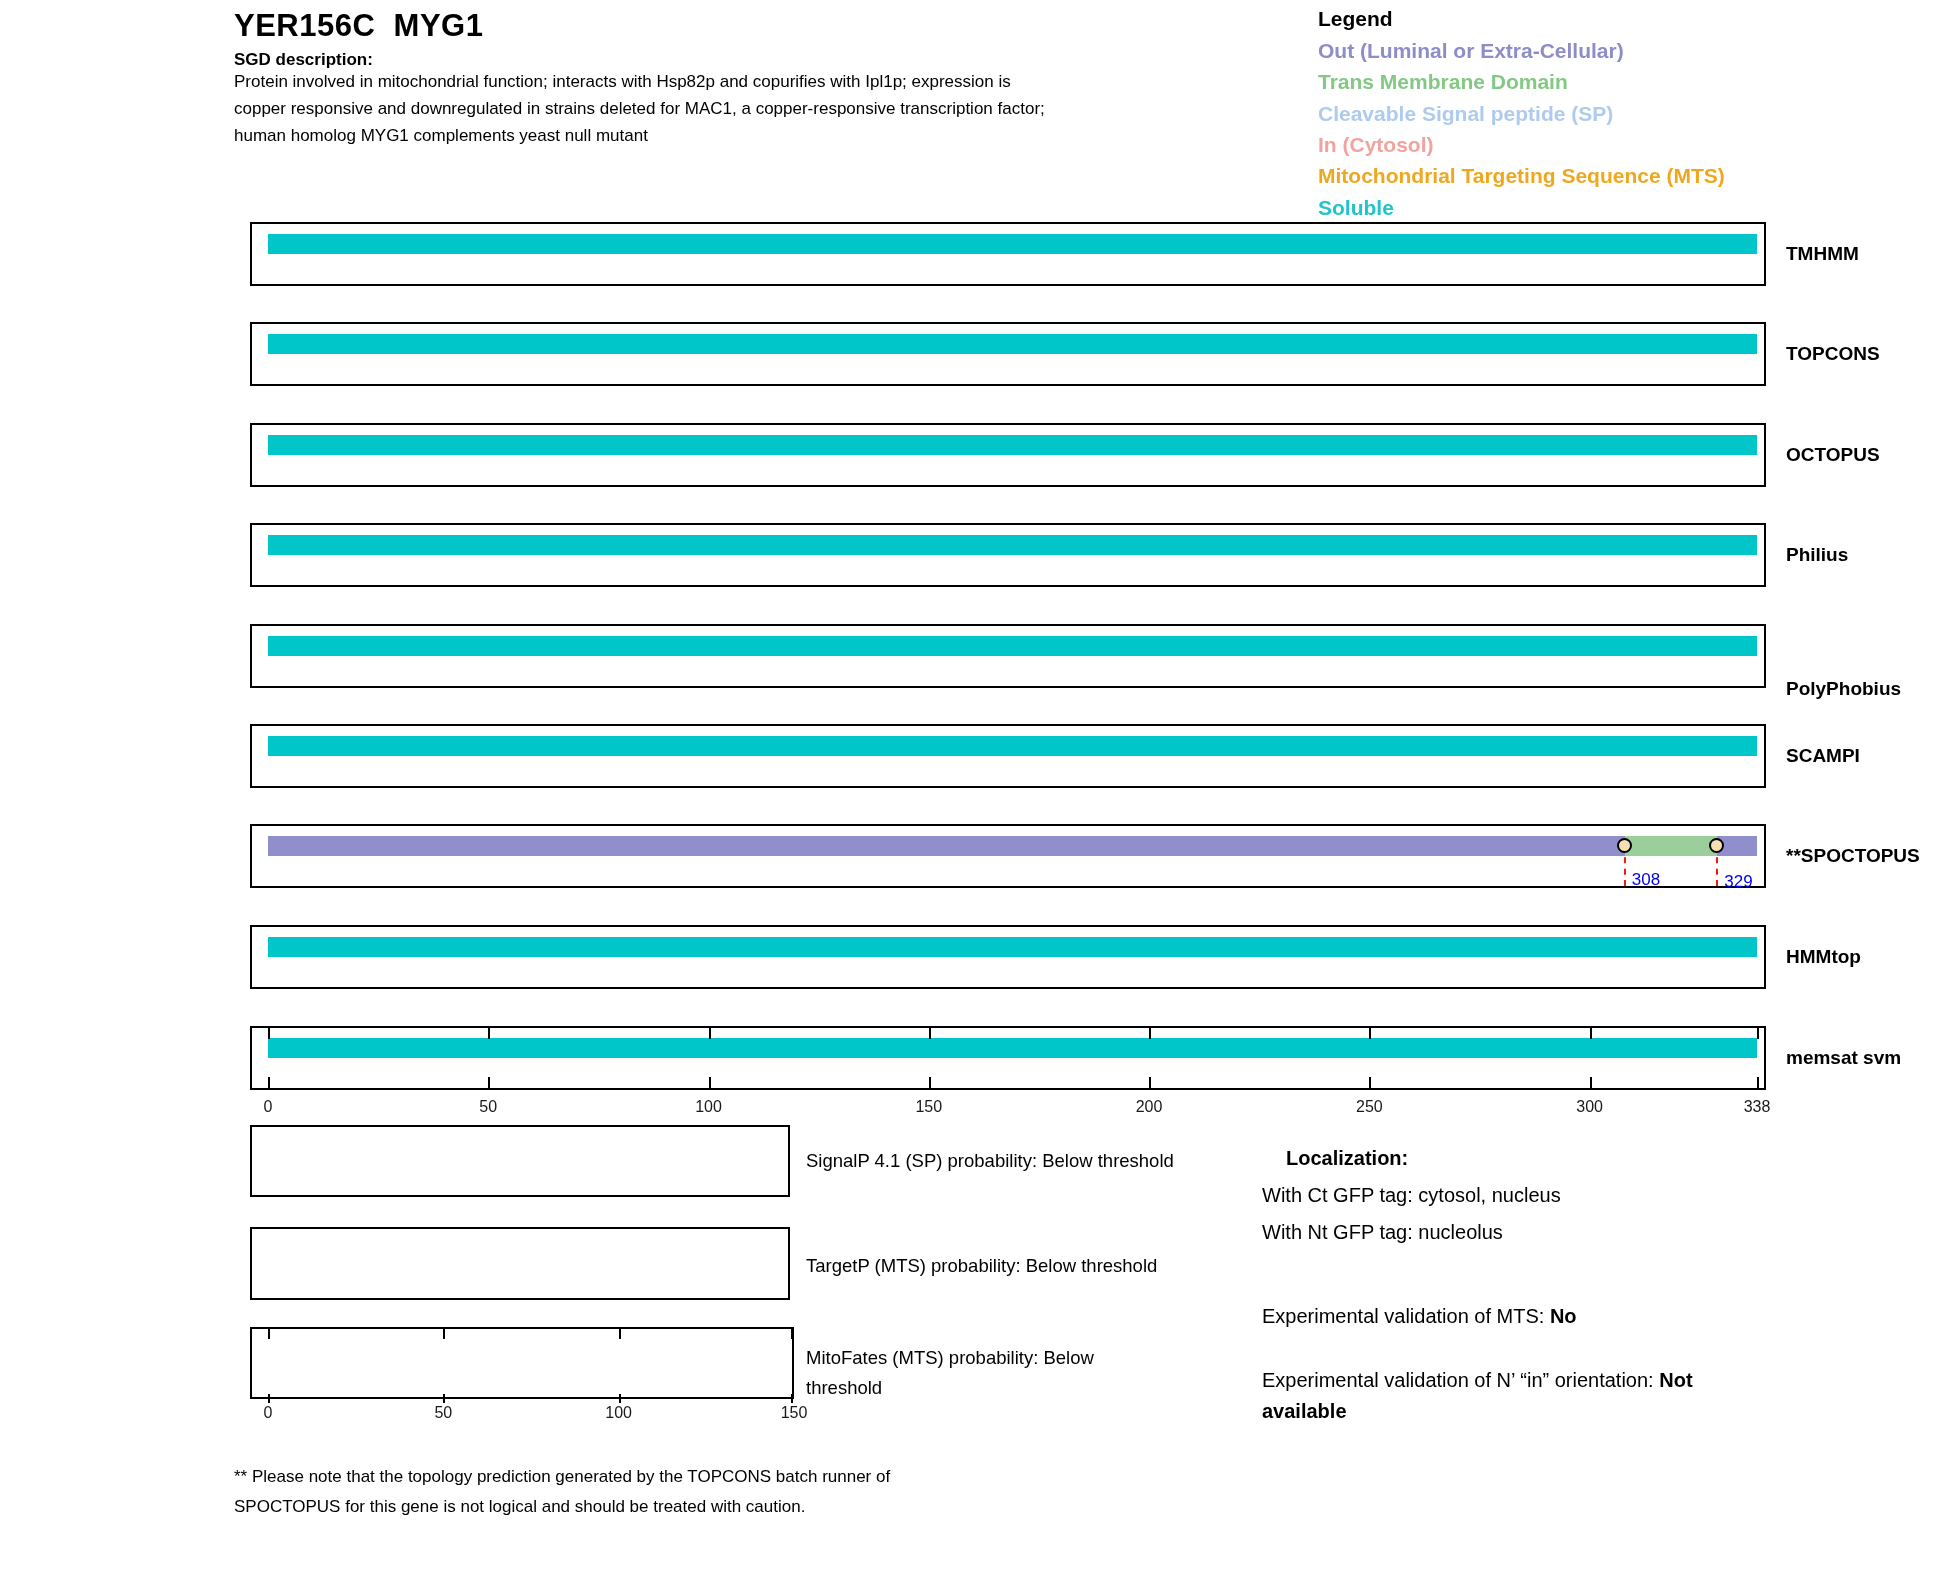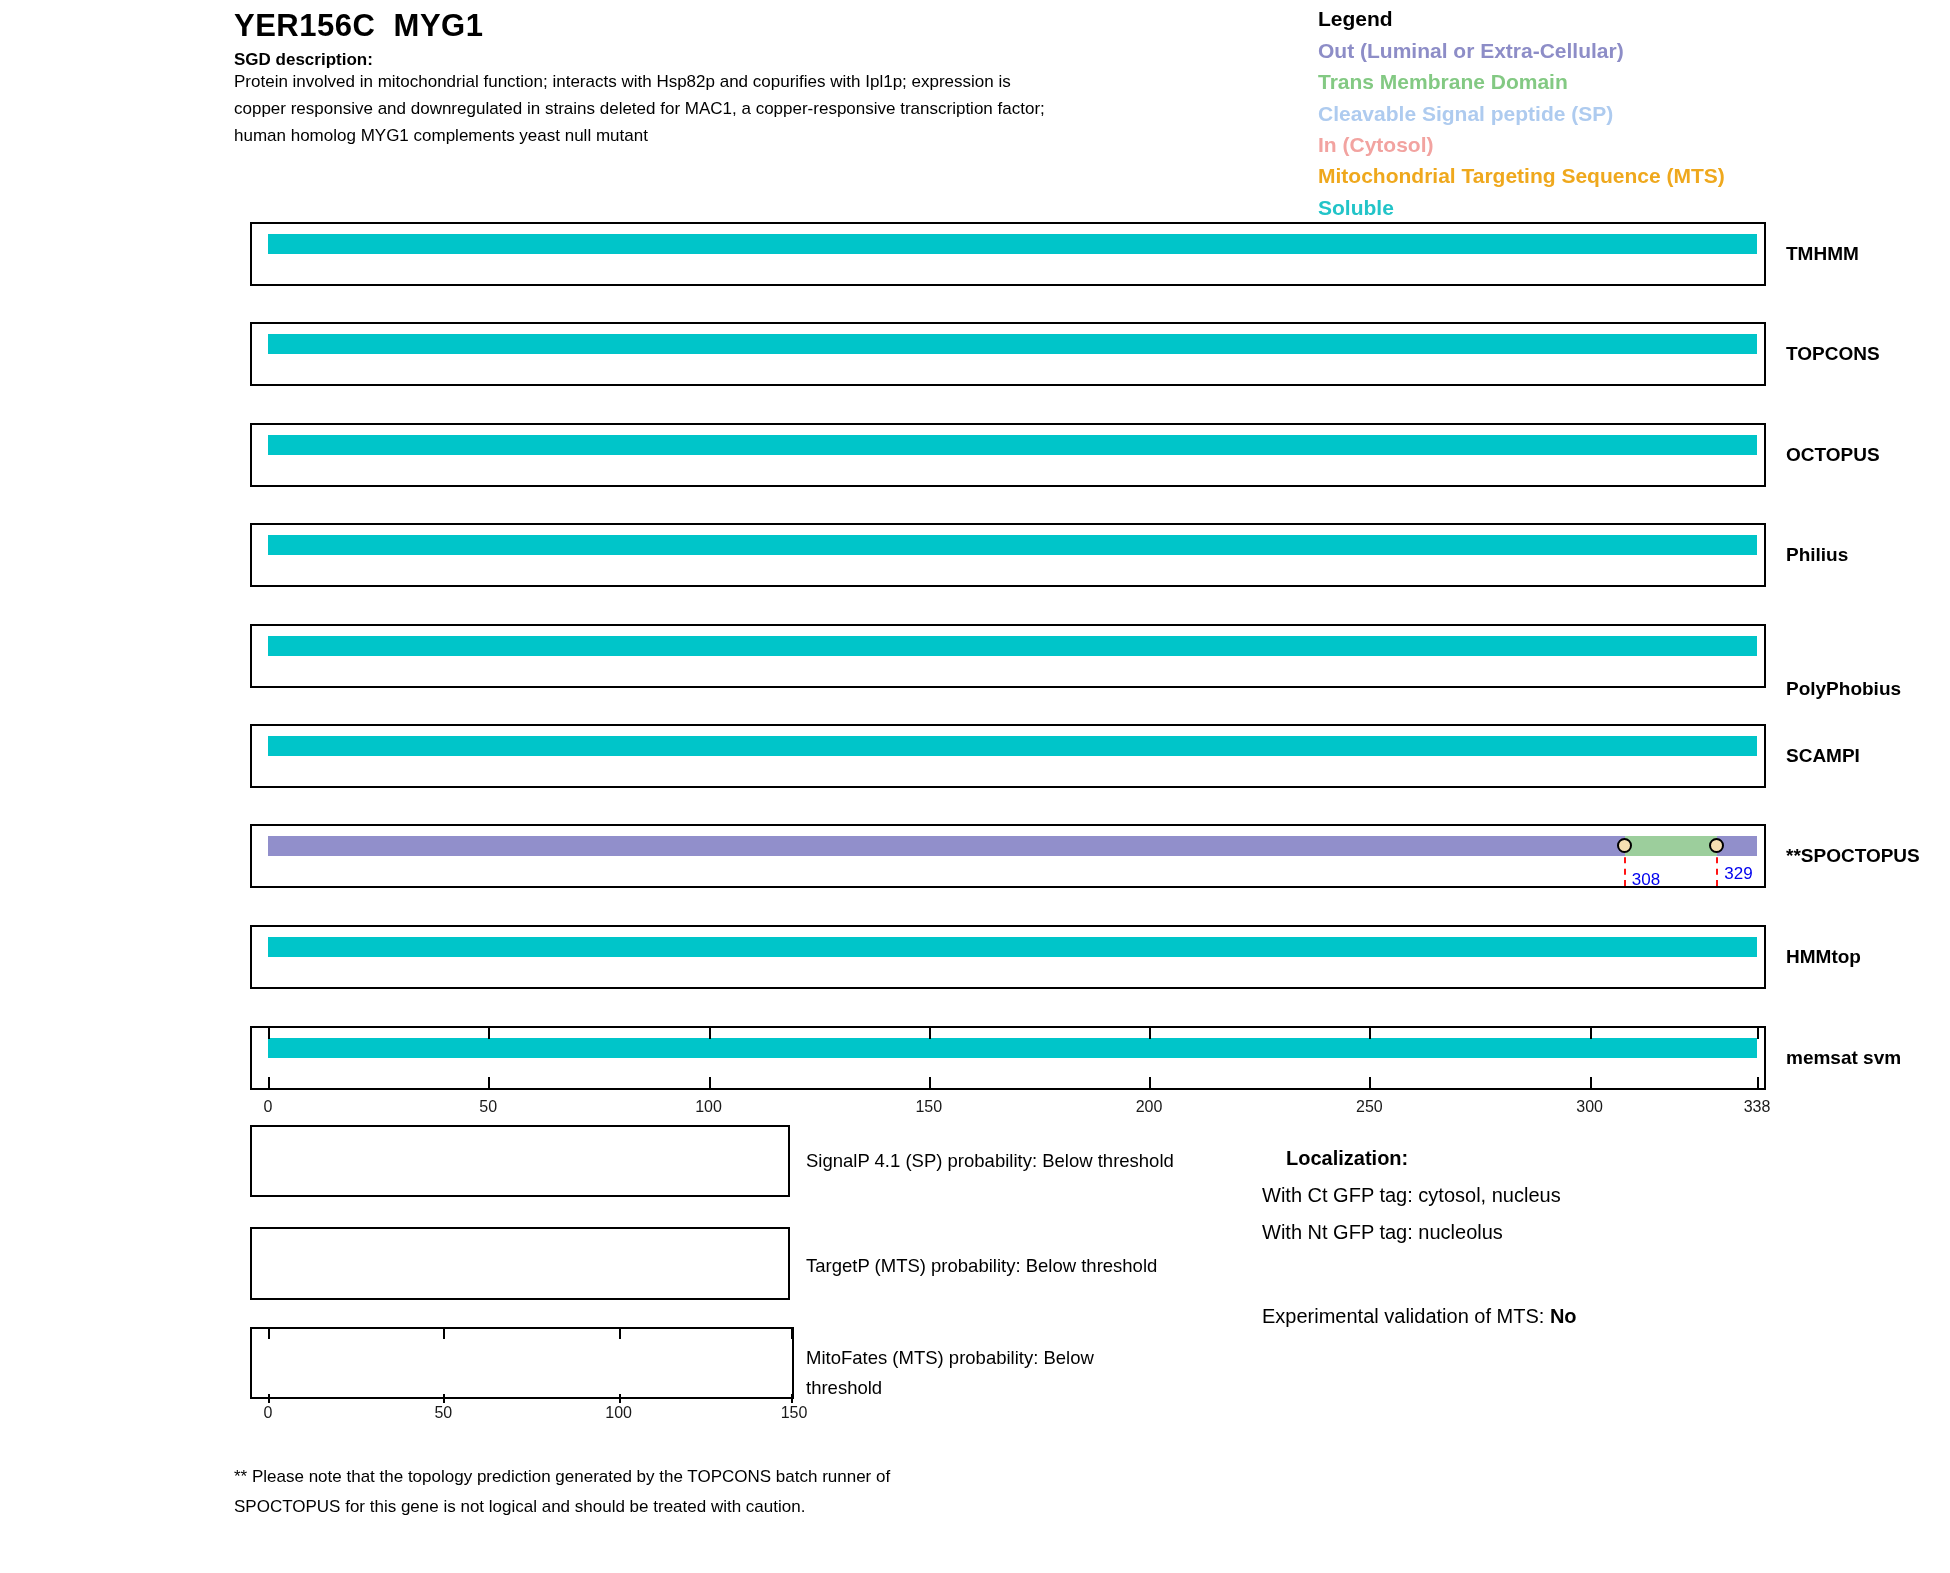--- a/index.html
+++ b/index.html
@@ -75,21 +75,21 @@
       </div>
       <div class="track-label" style="top: 756px;">SCAMPI</div>
       <div class="track-box" style="left: 250px; top: 824px;">
         <div class="bar" style="left: 16px; width: 1489px; background: rgb(145, 143, 203);"></div>
         <div class="bar" style="left: 1372.84px; width: 92.5118px; background: rgb(156, 206, 156);"></div>
         <div class="guide" style="left: 1371.84px; top: 20px; height: 40px; border-left-color: rgb(255, 20, 20);"></div>
         <div class="marker" style="left: 1364.84px; top: 12px; background: rgb(246, 223, 178);"></div>
         <div class="pos-label" style="left: 1379.84px; top: 44px; color: rgb(0, 0, 238);">308</div>
         <div class="guide" style="left: 1464.35px; top: 20px; height: 40px; border-left-color: rgb(255, 20, 20);"></div>
         <div class="marker" style="left: 1457.35px; top: 12px; background: rgb(246, 223, 178);"></div>
-        <div class="pos-label" style="left: 1472.35px; top: 38px; color: rgb(0, 0, 238);">329</div>
+        <div class="pos-label" style="left: 1472.35px; top: 46px; color: rgb(0, 0, 238);">329</div>
       </div>
       <div class="track-label" style="top: 856px;">**SPOCTOPUS</div>
       <div class="track-box" style="left: 250px; top: 925px;">
         <div class="bar" style="left: 16px; width: 1489px; background: rgb(0, 197, 201);"></div>
       </div>
       <div class="track-label" style="top: 957px;">HMMtop</div>
       <div class="track-box" style="left: 250px; top: 1026px;">
         <div class="bar" style="left: 16px; width: 1489px; background: rgb(0, 197, 201);"></div>
         <div class="tick" style="left: 16px; top: 0px; height: 11px;"></div>
         <div class="tick" style="left: 16px; top: 49px; height: 11px;"></div>
@@ -145,16 +145,20 @@
       <div class="axis-label" style="left: 794px; top: 1404px;">150</div>
     </div>
 
   <div class="loc-title">Localization:</div>
   <div class="loc-line" style="top:1184px;">With Ct GFP tag: cytosol, nucleus</div>
   <div class="loc-line" style="top:1221px;">With Nt GFP tag: nucleolus</div>
   <div class="loc-line" style="top:1305px;">
     <span>Experimental validation of MTS:</span>
     <b>No</b>
   </div>
+  <div class="loc-line wrap" style="top:1365px;">
+    <span>Experimental validation of N’ “in” orientation:</span>
+    <b>Not available</b>
+  </div>
 
   <div class="foot-line" style="top:1492px;">SPOCTOPUS for this gene is not logical and should be treated with caution.</div>
   <div class="foot-line" style="top:1462px;">** Please note that the topology prediction generated by the TOPCONS batch runner of</div>
 </div>
 
 </body></html>

